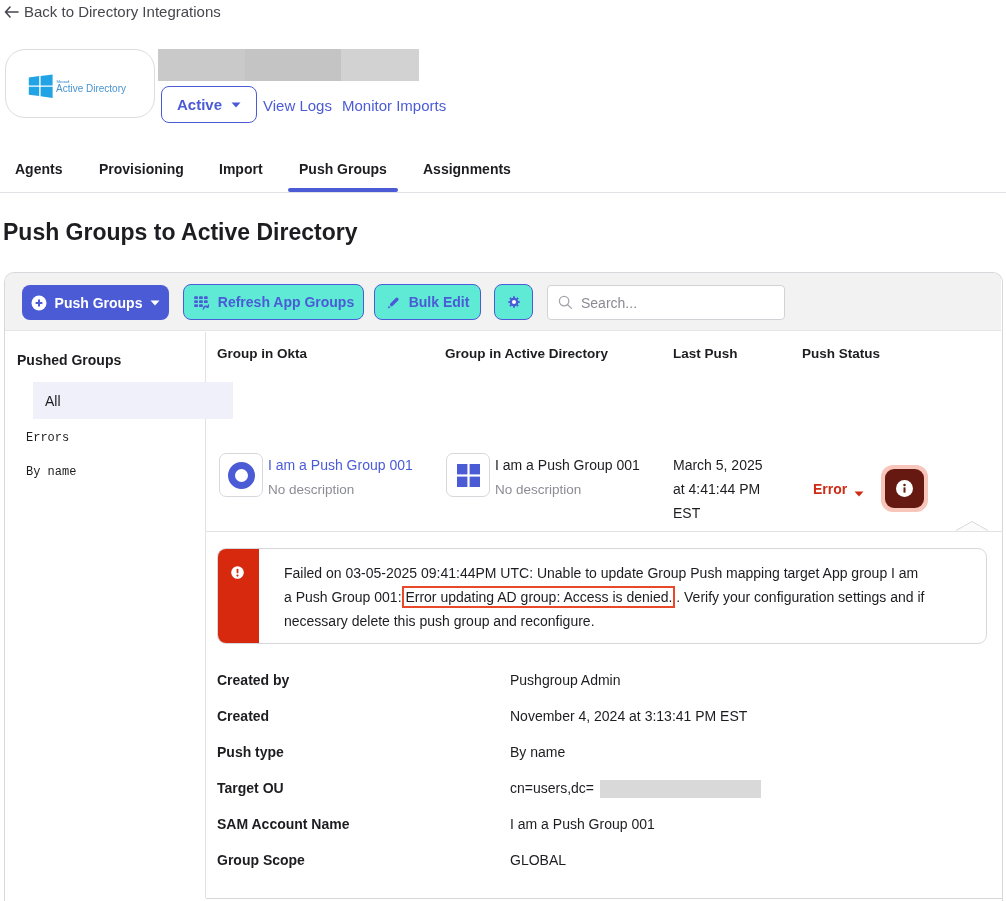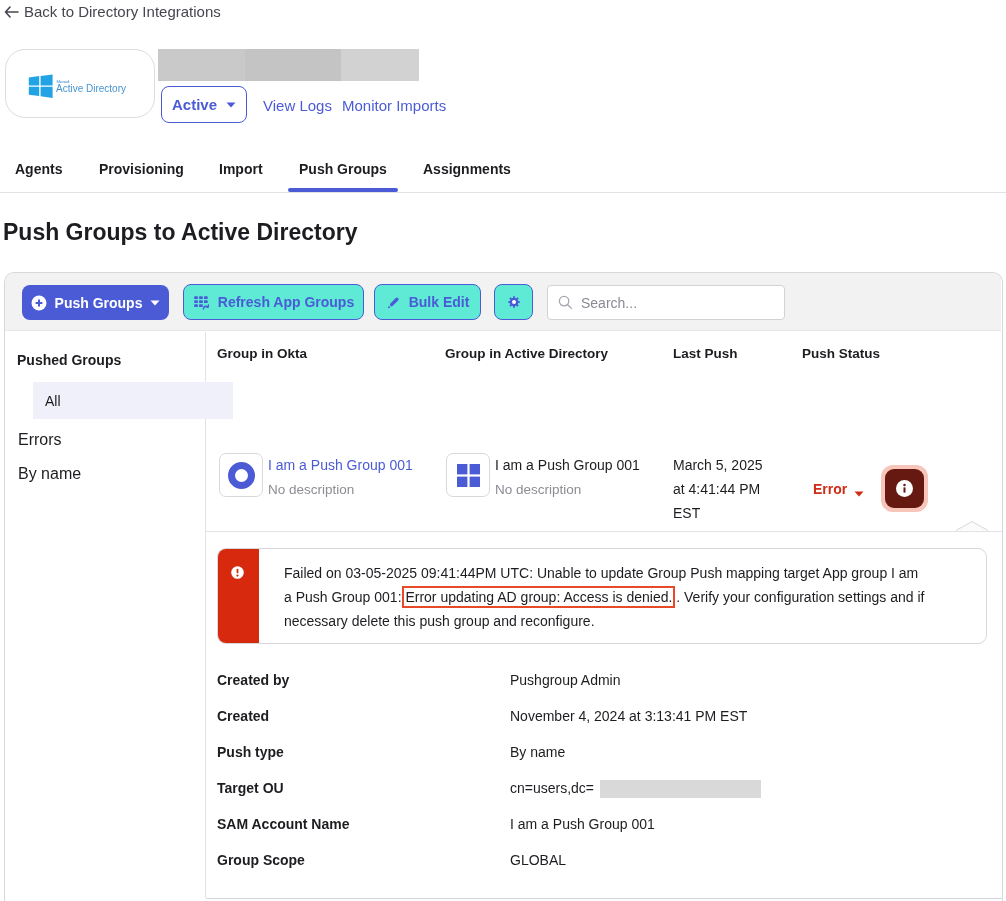--- a/index.html
+++ b/index.html
@@ -13,21 +13,21 @@
 
 
 .logocard { left:5px; top:49px; width:150px; height:69px; border:1px solid #dcdce1; border-radius:20px; background:#fff; }
 
 
 .red1 { left:158px; top:49px; width:87px; height:32px; background:#c9c9ca; }
 .red1b { left:245px; top:49px; width:96px; height:32px; background:#c4c4c5; }
 .red2 { left:341px; top:49px; width:78px; height:32px; background:#d2d2d3; }
 
 
-.btn-active { left:161px; top:86px; width:86px; height:37px; border:1.5px solid #4b5bd6; border-radius:8px; background:#fff; color:#4b5bd6; font-weight:bold; font-size:15px; display:flex; align-items:center; justify-content:center; gap:9px; }
+.btn-active { left:161px; top:86px; width:96px; height:37px; border:1.5px solid #4b5bd6; border-radius:8px; background:#fff; color:#4b5bd6; font-weight:bold; font-size:15px; display:flex; align-items:center; justify-content:center; gap:9px; }
 .toplink { font-size:15px; color:#4b5bd6; top:97px; }
 
 
 .tabline { left:0; top:192px; width:1006px; height:1px; background:#e2e2e6; }
 .tab { top:161px; font-size:14px; font-weight:bold; color:#1d1d21; }
 .tabactive-underline { left:288px; top:188px; width:110px; height:3.5px; background:#4b5bd6; border-radius:2px; }
 
 h1 { left:3px; top:219px; font-size:23px; font-weight:bold; letter-spacing:0; position:absolute; }
 
 
@@ -39,21 +39,21 @@
 .btn-sec { position:absolute; background:#5eead4; border:1.5px solid #4b5bd6; border-radius:8px; color:#4b5bd6; font-weight:bold; font-size:14px; display:flex; align-items:center; justify-content:center; gap:8px; height:36px; top:12px; }
 .btn-refresh { left:179px; width:181px; }
 .btn-bulk { left:370px; width:107px; }
 .btn-gear { left:490px; width:39px; }
 .search { position:absolute; left:543px; top:13px; width:238px; height:35px; border:1px solid #d2d2d6; border-radius:4px; background:#fff; display:flex; align-items:center; gap:8px; padding-left:10px; color:#8a8a93; font-size:14px; }
 
 
 .sidebar-divider { position:absolute; left:201px; top:60px; width:1px; height:566px; background:#e2e2e6; }
 .side-head { position:absolute; left:13px; top:80px; font-size:14px; font-weight:bold; }
 .side-all { position:absolute; left:1px; top:110px; width:200px; height:37px; background:#eff0fa; display:flex; align-items:center; padding-left:12px; font-size:14px;margin-left:28px; }
-.side-item { position:absolute; left:14px; font-size:16px; }
+.side-item { position:absolute; left:22px; font-size:12px;font-family:Liberation Mono, monospace; }
 
 
 .th { position:absolute; top:73.5px; font-size:13.5px; font-weight:bold; }
 .banner { position:absolute; left:202px; top:104px; width:795px; height:72px; background:#f7f7f8; }
 .banner-text { position:absolute; left:11px; top:11.5px; font-size:13.3px; font-weight:bold; color:#26262b; }
 .show-errors { position:absolute; left:11px; top:46px; font-size:14px; color:#4b5bd6; }
 .btn-retry { position:absolute; left:630px; top:2px; width:155px; height:36px; background:#fff; border-radius:8px; color:#4b5bd6; font-weight:bold; font-size:14px; display:flex; align-items:center; justify-content:center; gap:8px; }
 
 
 .iconcard { position:absolute; width:44px; height:44px; border:1px solid #d8d8dc; border-radius:7px; background:#fff; display:flex; align-items:center; justify-content:center; }

